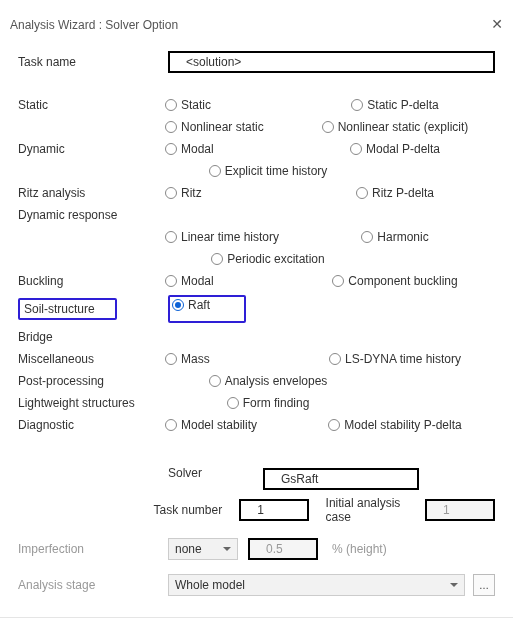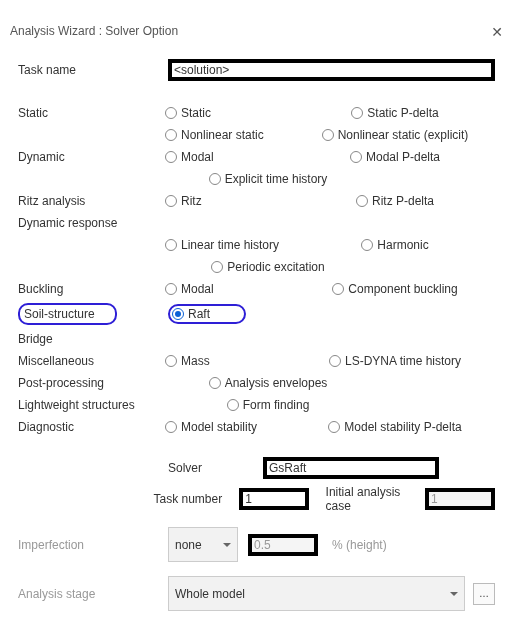--- a/index.html
+++ b/index.html
@@ -1,36 +1,36 @@
 <!DOCTYPE html>
 <html><head>
 <meta charset="utf-8">
 <style>
   * { box-sizing: border-box; margin: 0; padding: 0; font-family: "Segoe UI", Arial, sans-serif; font-size: 12px; color: #333; }
   body { background: #fff; width: 513px; height: 629px; overflow: hidden; }
-  .titlebar { display: flex; justify-content: space-between; align-items: flex-start; padding: 24px 10px 6px 10px; color: #555; }
+  .titlebar { display: flex; justify-content: space-between; align-items: flex-end; padding: 16px 10px 6px 10px; color: #555; }
   .titlebar .title { color: #555; }
   .titlebar .close { font-size: 14px; color: #555; cursor: pointer; }
   .content { padding: 10px 18px 8px 18px; }
   .row { display: flex; align-items: center; padding: 3px 0; min-height: 22px; }
   .label-col { width: 150px; color: #333; }
   .opts { display: flex; gap: 0; flex: 1; }
   .opt-col { width: 130px; display: flex; align-items: center; }
   .opt-col.wide { width: 200px; justify-content: center; }
   .radio { display: inline-flex; align-items: center; gap: 4px; cursor: pointer; }
   .radio .ring { width: 12px; height: 12px; border: 1px solid #888; border-radius: 50%; background: #fff; display: inline-flex; align-items: center; justify-content: center; flex-shrink: 0; }
   .radio.selected .ring { border-color: #0d62d6; }
   .radio.selected .dot { width: 6px; height: 6px; background: #0d62d6; border-radius: 50%; }
-  .txt-input { border: 4px solid #000000; padding: 3px 2px; height: 22px; background: #fff; width: 100%; }
+  .txt-input { border: 2px solid #000000; padding: 3px 16px; height: 22px; background: #fff; width: 100%; }
   .txt-input.small { width: 70px; }
   .txt-input.disabled { background: #f5f5f5; color: #999; }
-  .select { border: 1px solid #ccc; height: 35px; padding: 2px 18px 2px 6px; background: #fff; position: relative; display: inline-flex; align-items: center; min-width: 70px; }
+  .select { border: 1px solid #ccc; height: 22px; padding: 2px 18px 2px 6px; background: #fff; position: relative; display: inline-flex; align-items: center; min-width: 70px; }
   .select.disabled { background: #f2f2f2; color: #999; }
   .select::after { content: ""; position: absolute; right: 6px; top: 50%; margin-top: -2px; border-left: 4px solid transparent; border-right: 4px solid transparent; border-top: 4px solid #666; }
-  .hl { border: 2px solid #2e1fd6; border-radius: 10px; padding: 1px 2px; }
+  .hl { border: 2px solid #2e1fd6; border-radius: 2px; padding: 1px 2px; }
   .hl.inline { display: inline-flex; align-items: center; }
   .section-gap { height: 16px; }
   hr.sep { border: none; border-top: 1px solid #e5e5e5; margin: 10px 0 8px 0; }
   .footer { display: flex; justify-content: flex-end; gap: 8px; padding: 6px 18px 14px 0; }
   .btn { border: 1px solid #bbb; background: #fafafa; height: 24px; min-width: 74px; padding: 0 12px; display: inline-flex; align-items: center; justify-content: center; cursor: pointer; }
   .btn.disabled { color: #aaa; cursor: default; }
   .ellipsis-btn { border: 1px solid #bbb; background: #fafafa; width: 22px; height: 22px; display: inline-flex; align-items: center; justify-content: center; font-size: 10px; }
   .field-label { width: 95px; color: #333; }
   .subrow { display: flex; align-items: center; padding: 3px 0; min-height: 24px; }
   .muted { color: #999; }
@@ -183,21 +183,21 @@
         </div>
     </div>
   </div>
 
   <div class="row">
     <div class="label-col"><span class="hl inline" style="padding:2px 20px 2px 4px;">
           <span>Soil-structure</span>
         </span></div>
     <div class="opts">
       <div class="opt-col">
-        <span class="hl inline" style="padding:1px 34px 1px 2px;">
+        <span class="hl inline" style="padding:1px 34px 9px 2px;">
           <span class="radio selected">
               <span class="ring">
                 <span class="dot"></span>
               </span>
               <span>Raft</span>
             </span>
         </span>
       </div>
     </div>
   </div>
@@ -264,21 +264,21 @@
           </span>
         </div>
     </div>
   </div>
 
   <div class="section-gap"></div>
 
   <div class="subrow">
     <div class="label-col"></div>
     <div class="field-label">Solver</div>
-    <input class="txt-input" style="width: 176px;" value="GsRaft">
+    <input class="txt-input" style="width: 156px; margin-top: 13px;" value="GsRaft">
   </div>
 
   <div class="subrow">
     <div class="label-col"></div>
     <div class="field-label">Task number</div>
     <input class="txt-input small" value="1" style="">
     <div style="width:18px;"></div>
     <div style="width:110px;">Initial analysis case</div>
     <input class="txt-input small disabled" value="1" style="">
   </div>

